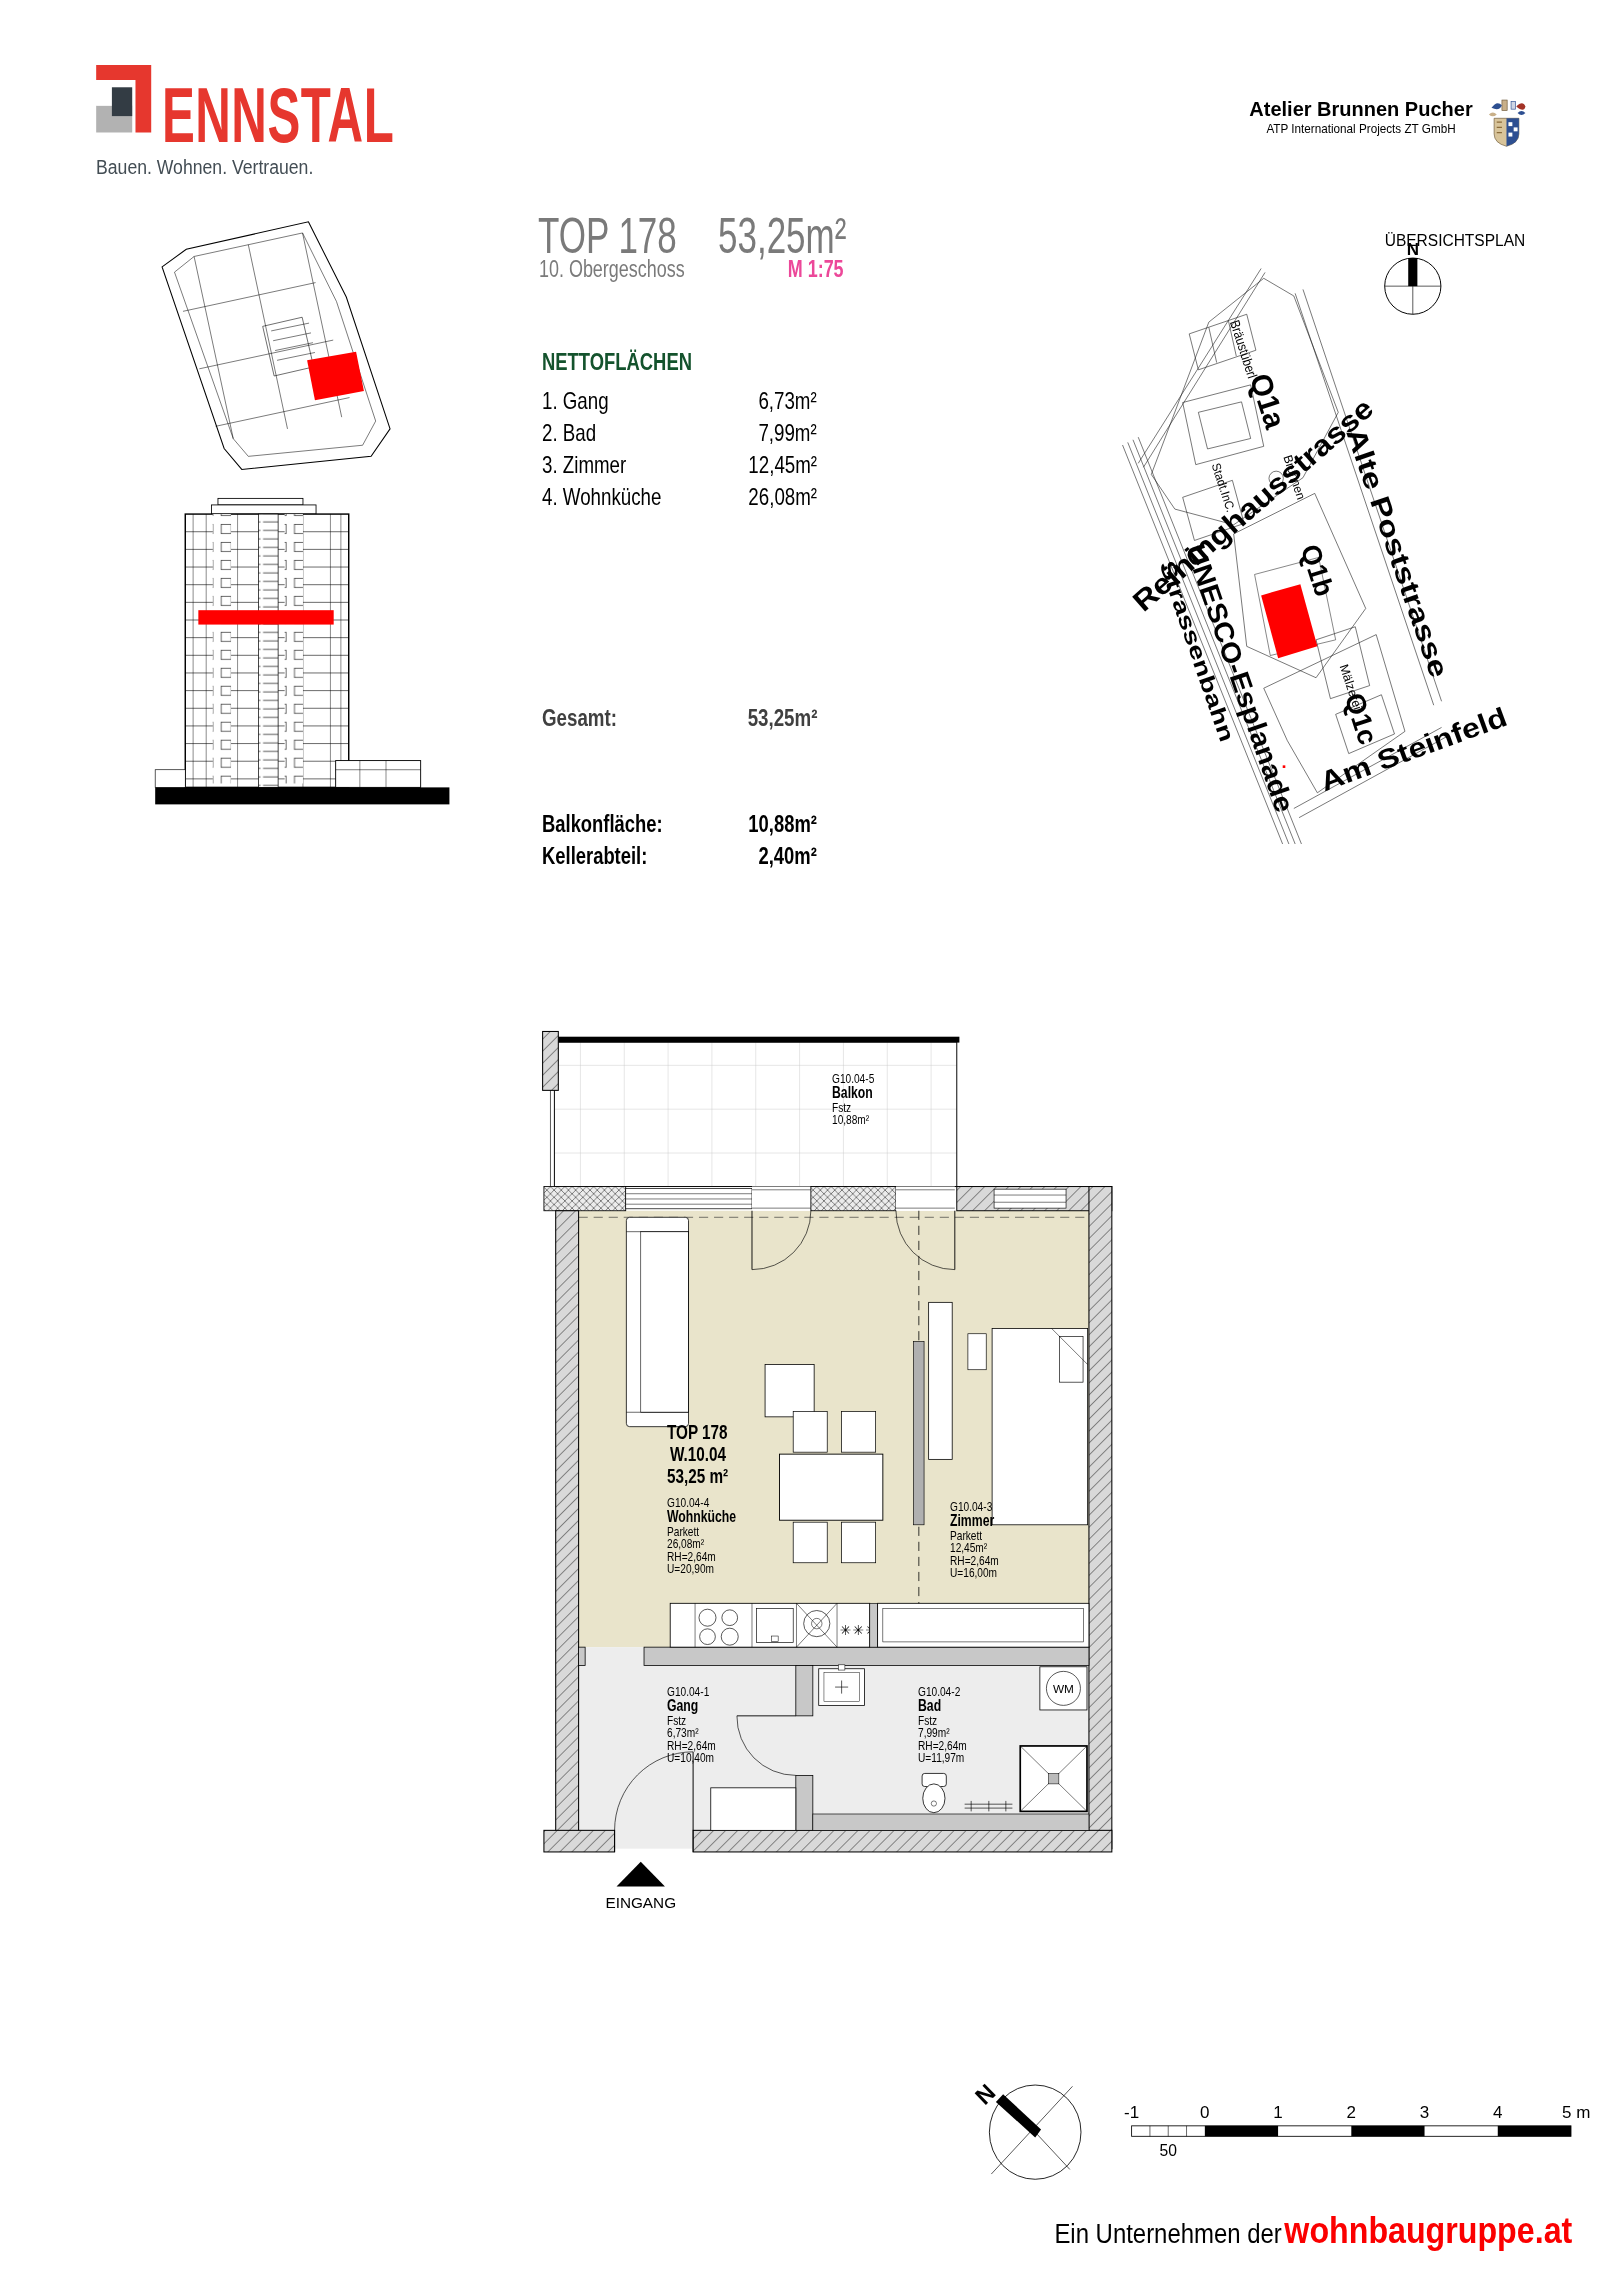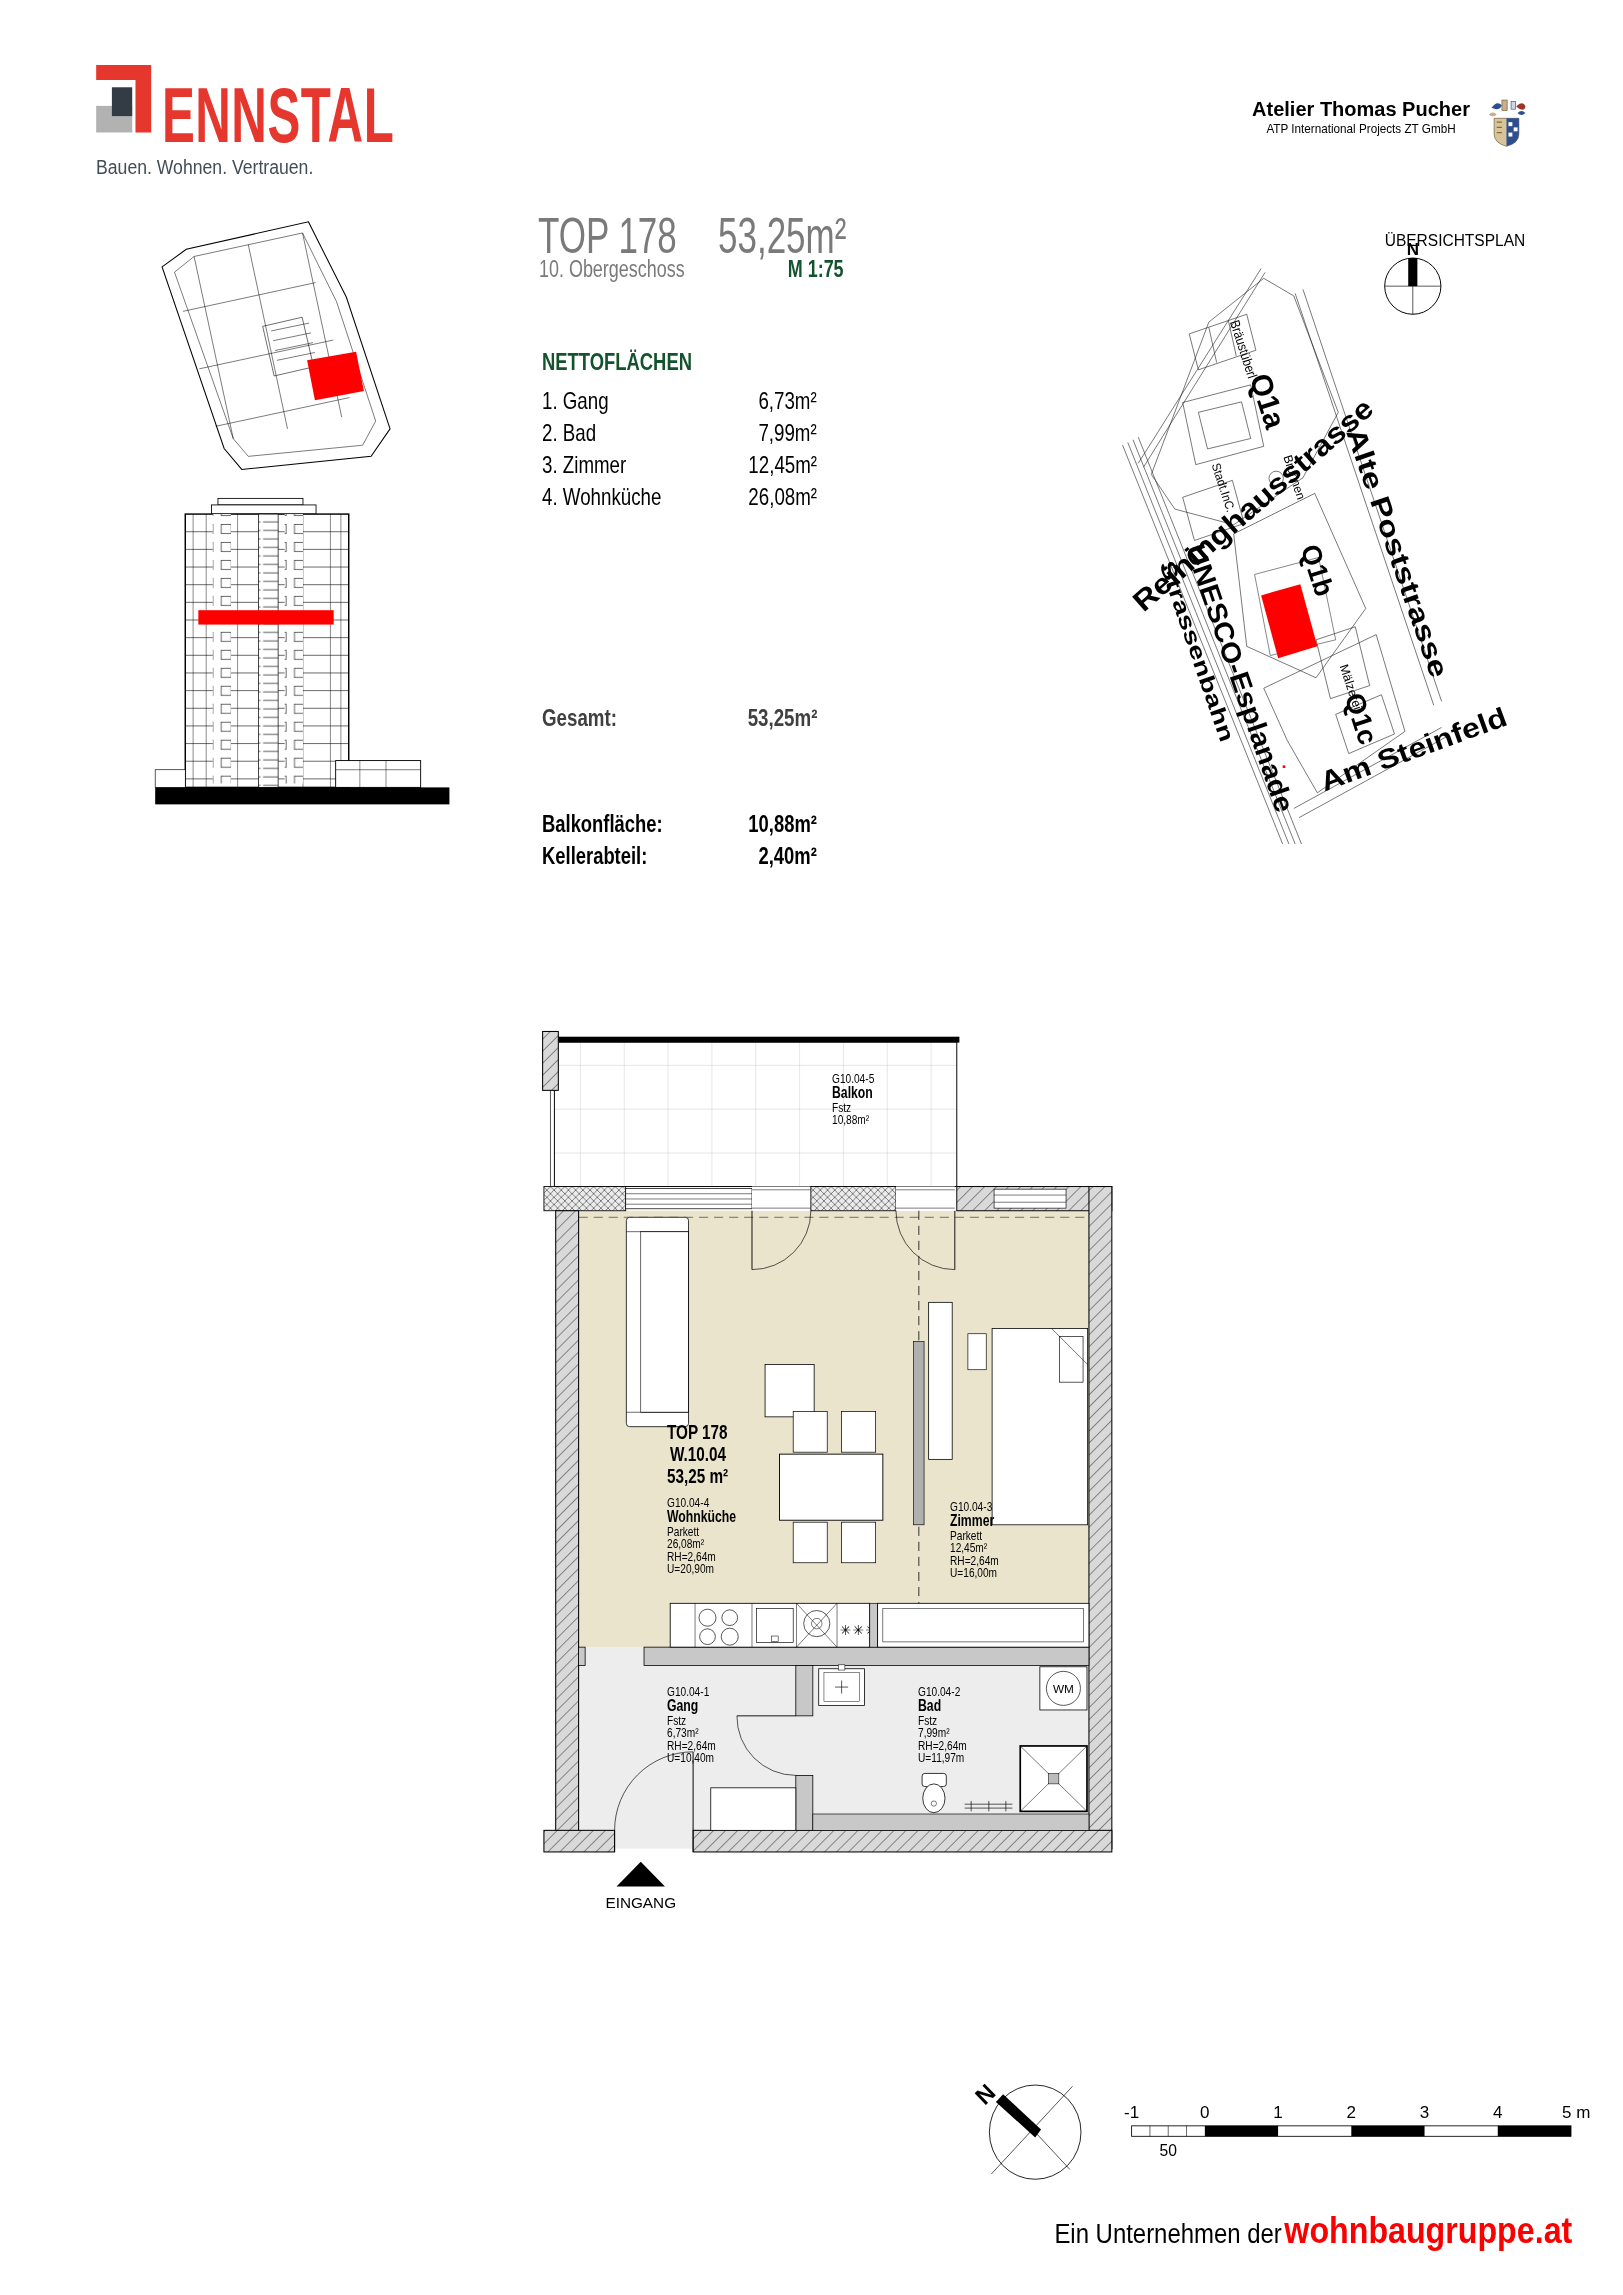--- a/index.html
+++ b/index.html
@@ -27,21 +27,21 @@
     <path d="M0,0 H84 V103 H60 V23 H0 Z" fill="#e6372e"></path>
     <rect x="0" y="62" width="55" height="41" fill="#b2b2b2"></rect>
     <rect x="0" y="55" width="55" height="7" fill="#ffffff"></rect>
     <rect x="24" y="34" width="31" height="44" fill="#333c44"></rect>
   </svg>
   <div class="abs nowrap" style="left:162px;top:71px;font-size:77px;font-weight:bold;color:#e6372e;
        transform:scaleX(.64);transform-origin:0 0;letter-spacing:0.7px">ENNSTAL</div>
   <div class="abs nowrap" style="left:96px;top:156px;font-size:19.6px;color:#434d54;transform:scaleX(.9);transform-origin:0 0">Bauen. Wohnen. Vertrauen.</div>
 
   <div class="abs" style="left:1243px;top:98px;width:236px;text-align:center">
-    <div class="nowrap" style="font-size:20px;font-weight:bold">Atelier Thomas Pucher</div>
+    <div class="nowrap" style="font-size:20px;font-weight:bold">Atelier Brunnen Pucher</div>
     <div class="nowrap" style="font-size:13px;transform:scaleX(.9);transform-origin:50% 0">ATP International Projects ZT GmbH</div>
   </div>
   <svg class="abs" style="left:1485px;top:96px" width="43" height="55" viewBox="0 0 66 84">
     <path d="M14,34 h38 v24 q0,14 -19,19 q-19,-5 -19,-19 Z" fill="#d8c49a" stroke="#6b5636" stroke-width="1"></path>
     <path d="M33,34 h19 v24 q0,14 -19,19 Z" fill="#2d4f91"></path>
     <rect x="36" y="40" width="6" height="6" fill="#fff"></rect>
       <rect x="44" y="48" width="6" height="6" fill="#fff"></rect>
     <rect x="36" y="56" width="6" height="6" fill="#fff"></rect>
     <path d="M18,40 h8 M18,48 h8 M18,56 h8" stroke="#8a6b3a" stroke-width="2"></path>
     <rect x="26" y="6" width="8" height="16" fill="#c9b089" stroke="#6b5636" stroke-width="1"></rect>
@@ -123,21 +123,21 @@
 
   <div class="abs" style="left:538px;top:207px;font-size:50px;color:#7a7a7a">
     <span class="ct">TOP 178</span>
   </div>
   <div class="abs" style="left:718px;top:207px;font-size:50px;color:#7a7a7a">
     <span class="ct">53,25m²</span>
   </div>
   <div class="abs" style="left:539px;top:256px;font-size:23px;font-weight:normal;color:#7a7a7a">
     <span class="cl">10. Obergeschoss</span>
   </div>
-  <div class="abs" style="left:772px;top:256px;width:69px;text-align:right;font-size:23px;font-weight:bold;color:#14532d">
+  <div class="abs" style="left:772px;top:256px;width:69px;text-align:right;font-size:23px;font-weight:bold;color:#ec4899">
     <span class="cr">M 1:75</span>
   </div>
 
   <div class="abs" style="left:542px;top:349px;font-size:23.6px;font-weight:bold;color:#14532d">
     <span class="cl">NETTOFLÄCHEN</span>
   </div>
   <div class="abs" style="left:542px;top:385px;width:275px;font-size:24px">
     <div class="row">
       <span class="cl">1. Gang</span>
       <span class="cr">6,73m²</span>

